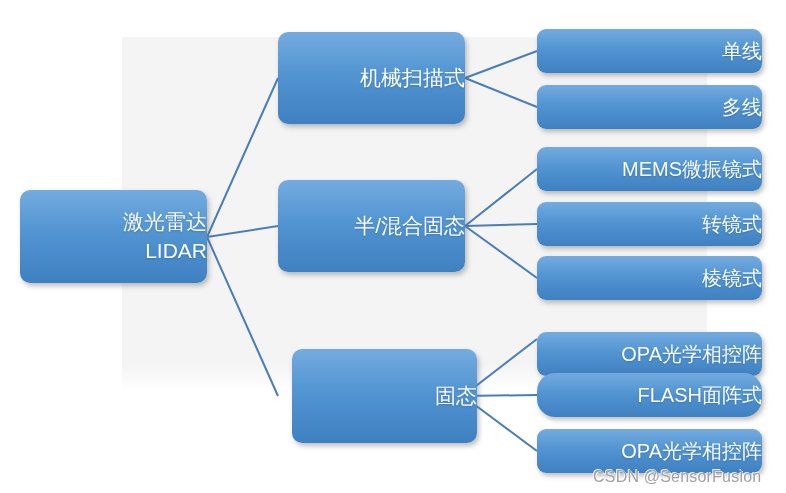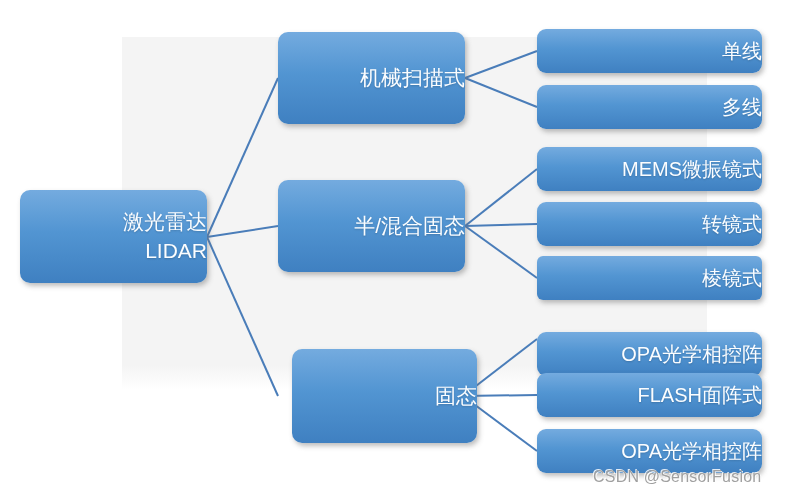--- a/index.html
+++ b/index.html
@@ -50,23 +50,23 @@
   .node-root   { left: 20px;  top: 190px; width: 187px; height: 93px; font-size: 21px; }
   .node-root .root-line { display: block; }
   .node-b0     { left: 278px; top: 32px;  width: 187px; height: 92px; font-size: 21px; padding-left: 44px; }
   .node-b1     { left: 278px; top: 180px; width: 187px; height: 92px; font-size: 21px; }
   .node-b2     { left: 292px; top: 349px; width: 185px; height: 94px; font-size: 21px; }
   .leaf        { left: 537px; width: 225px; height: 44px; font-size: 20px; border-radius: 9px; }
   .leaf-0 { top: 29px; }
   .leaf-1 { top: 85px; }
   .leaf-2 { top: 147px; }
   .leaf-3 { top: 202px; }
-  .leaf-4 { top: 256px; border-radius: 6px; }
+  .leaf-4 { top: 256px; }
   .leaf-5 { top: 332px; }
-  .leaf-6 { top: 373px; }
+  .leaf-6 { top: 373px; border-radius: 18px; }
   .leaf-7 { top: 429px; }
   .watermark {
     position: absolute;
     left: 593px;
     top: 468px;
     width: 193px;
     font-size: 16px;
     color: #a0a0a0;
     text-shadow: 1px 1px 0 rgba(255,255,255,0.85), -1px -1px 0 rgba(255,255,255,0.85);
     z-index: 3;

